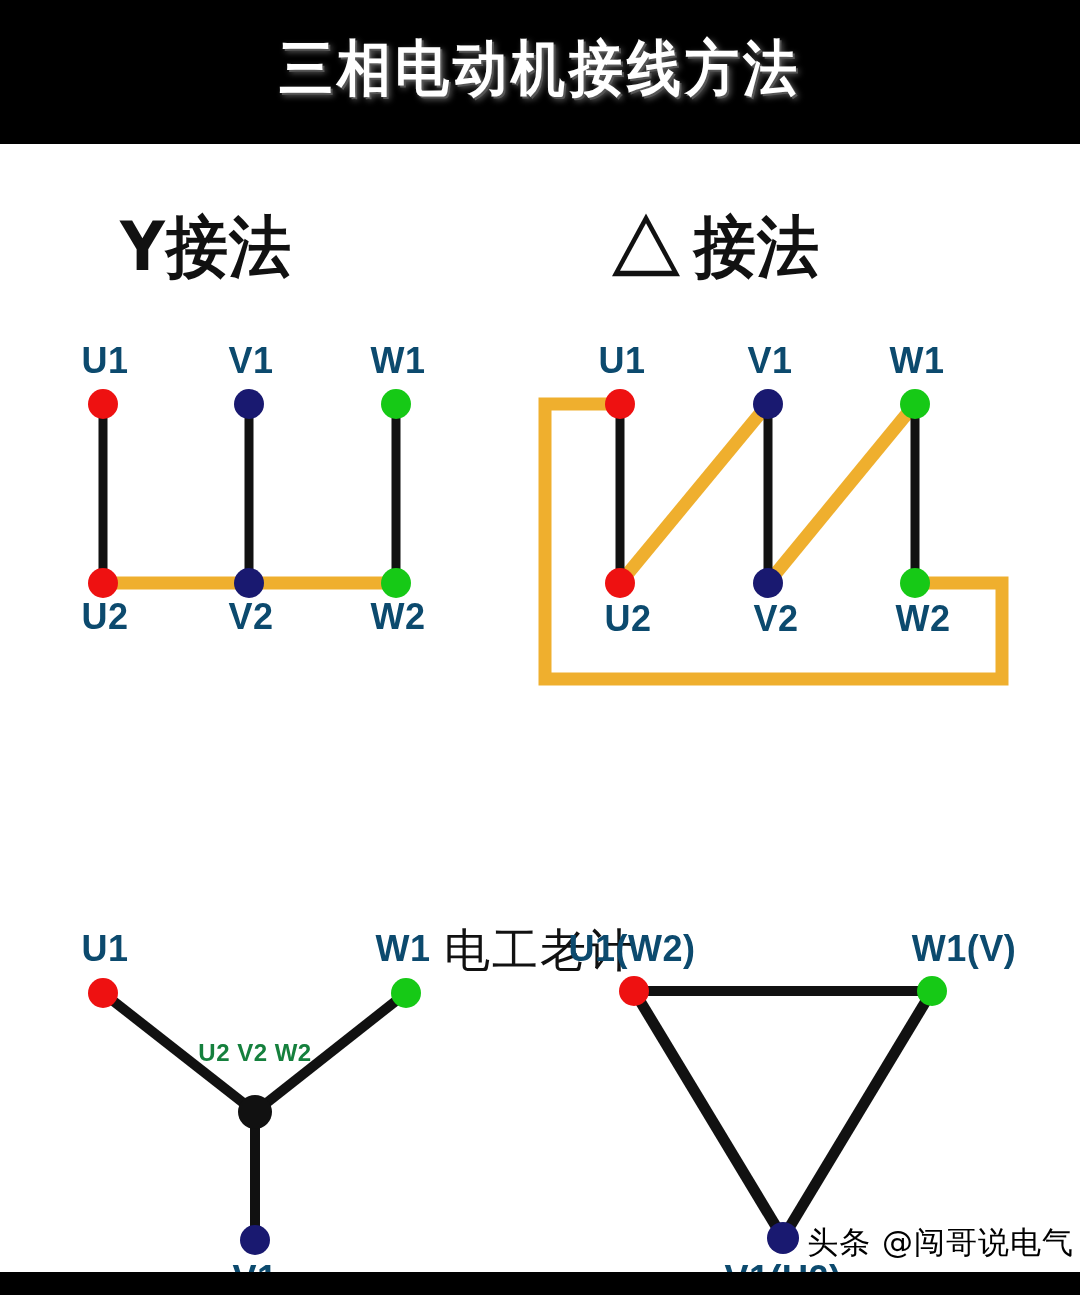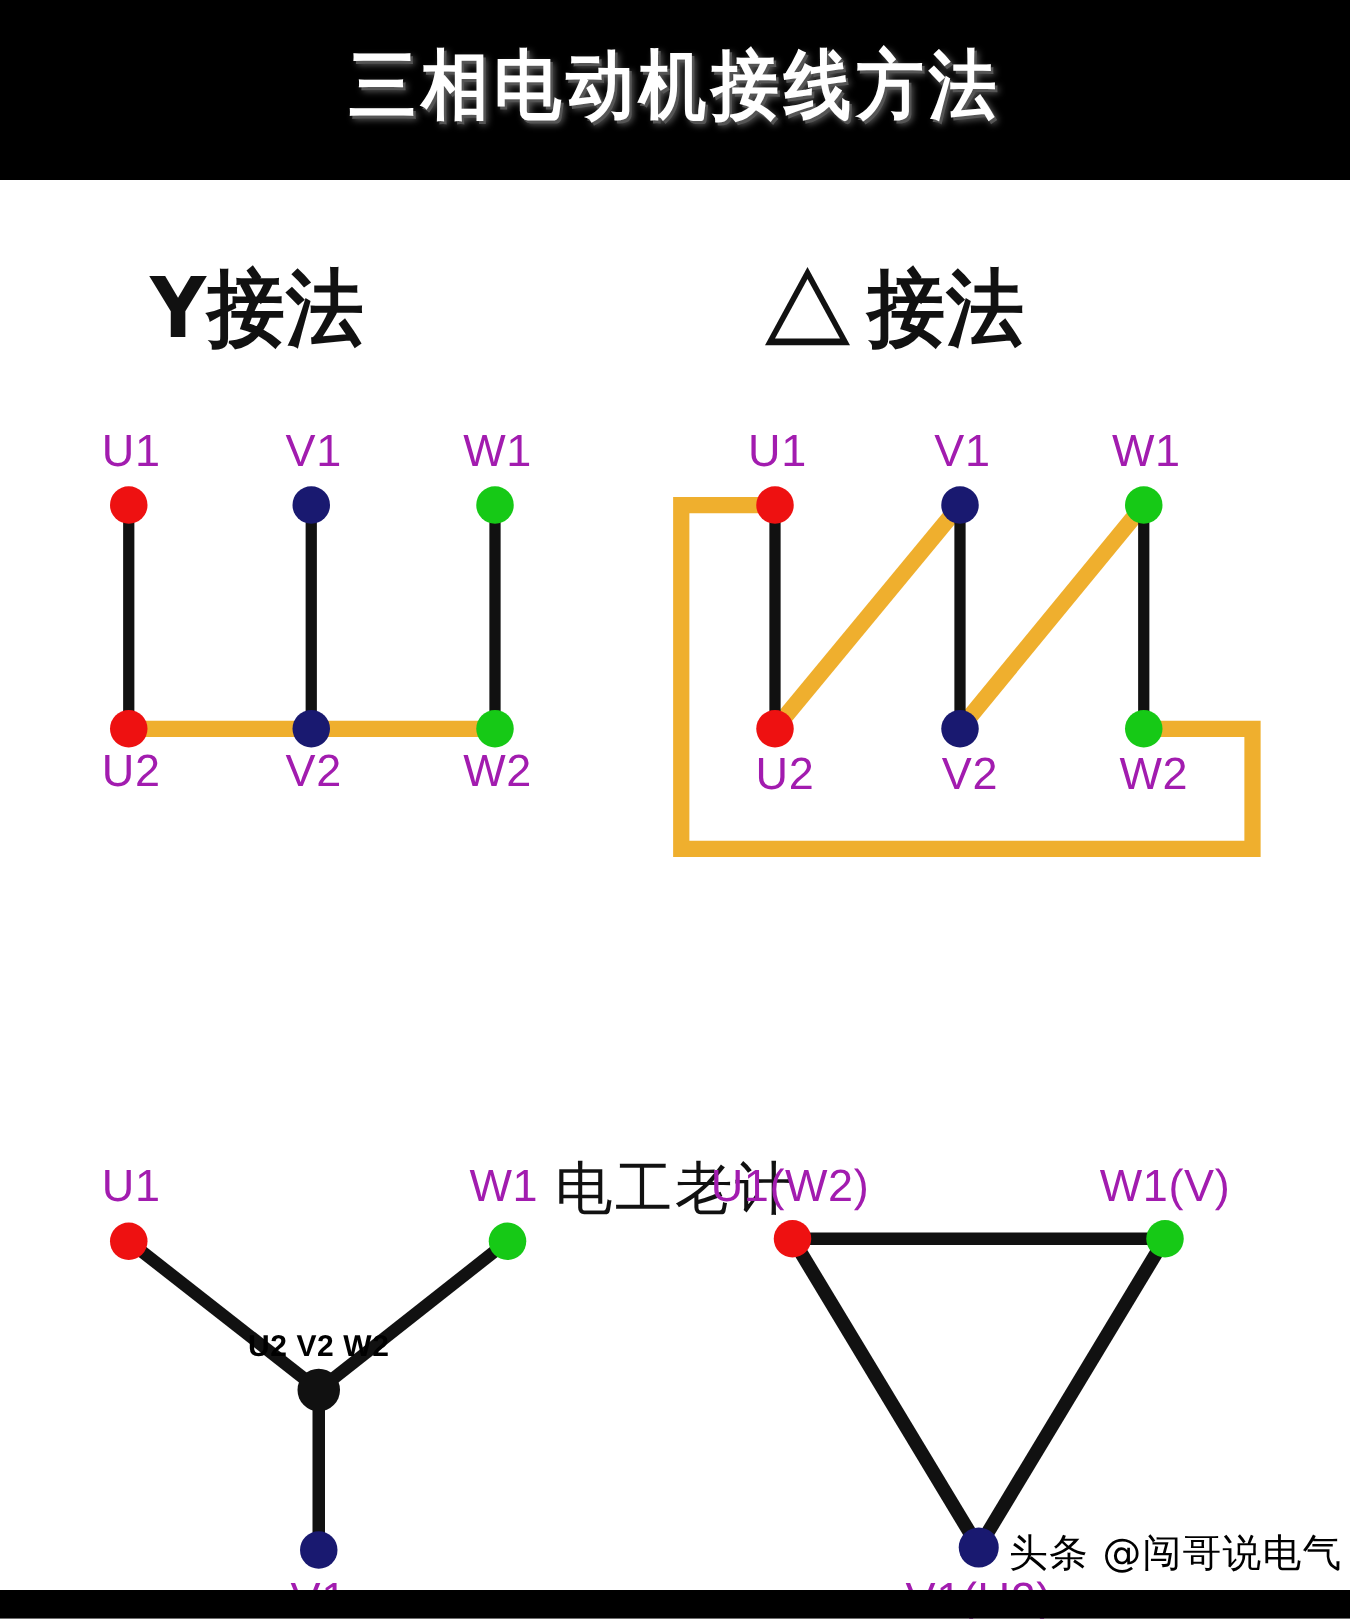--- a/index.html
+++ b/index.html
@@ -68,29 +68,29 @@
     border-bottom:44px solid #ffffff;
   }
 
   
   svg.layer{ position:absolute; left:0; top:0; overflow:visible; }
 
   
   .nlabel{
     position:absolute;
     font-size:34px;
-    font-weight:normal;
-    color:#a21caf;
+    font-weight:bold;
+    color:#0c4a6e;
     font-family:"Liberation Sans","DejaVu Sans",sans-serif;
     white-space:nowrap;
     transform:translateX(-50%);
     letter-spacing:0.5px;
   }
   .nlabel.big{ font-size:36px; }
-  .nlabel.mid{ font-size:24px; font-weight:bold; color:#000000;margin-top:25px; }
+  .nlabel.mid{ font-size:24px; font-weight:bold; color:#15803d; }
 
   
   .wm-center{
     position:absolute;
     left:50%; top:745px;
     transform:translateX(-50%);
     font-size:46px;
     font-weight:normal;
     color:#111111;
     font-family:"DejaVu Sans","Liberation Sans",sans-serif;
@@ -206,20 +206,20 @@
   <svg class="layer" width="1080" height="1097">
     <line x1="634" y1="816" x2="932" y2="816" stroke="#111111" stroke-width="10"></line>
     <line x1="634" y1="816" x2="783" y2="1063" stroke="#111111" stroke-width="11"></line>
     <line x1="932" y1="816" x2="783" y2="1063" stroke="#111111" stroke-width="11"></line>
     <circle cx="634" cy="816" r="15" fill="#ee1111"></circle>
     <circle cx="932" cy="816" r="15" fill="#16c916"></circle>
     <circle cx="783" cy="1063" r="16" fill="#191970"></circle>
   </svg>
 
   <div class="nlabel big" style="left:632px; top:753px;">U1(W2)</div>
-  <div class="nlabel big" style="left:932px; top:753px;">W1(V)</div>
+  <div class="nlabel big" style="left:964px; top:753px;">W1(V)</div>
   <div class="nlabel big" style="left:783px; top:1083px;">V1(U2)</div>
 
 </div>
 
 <div class="wm-br">头条 @闯哥说电气</div>
 
 <div class="bottombar"></div>
 
 </body></html>

